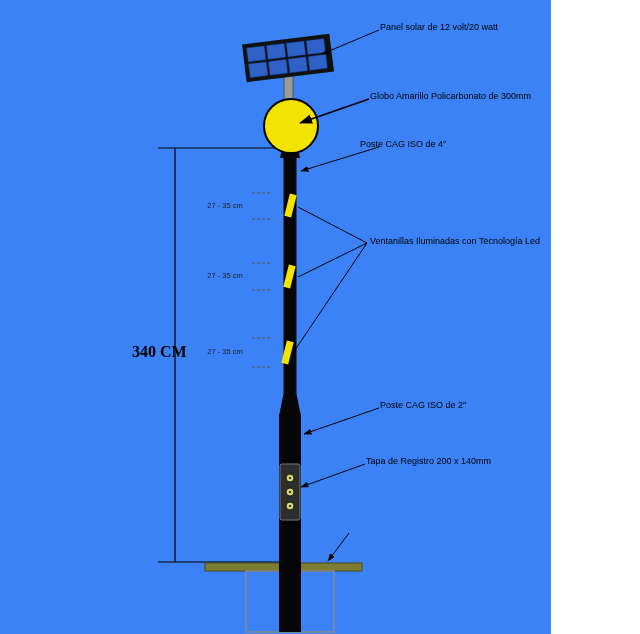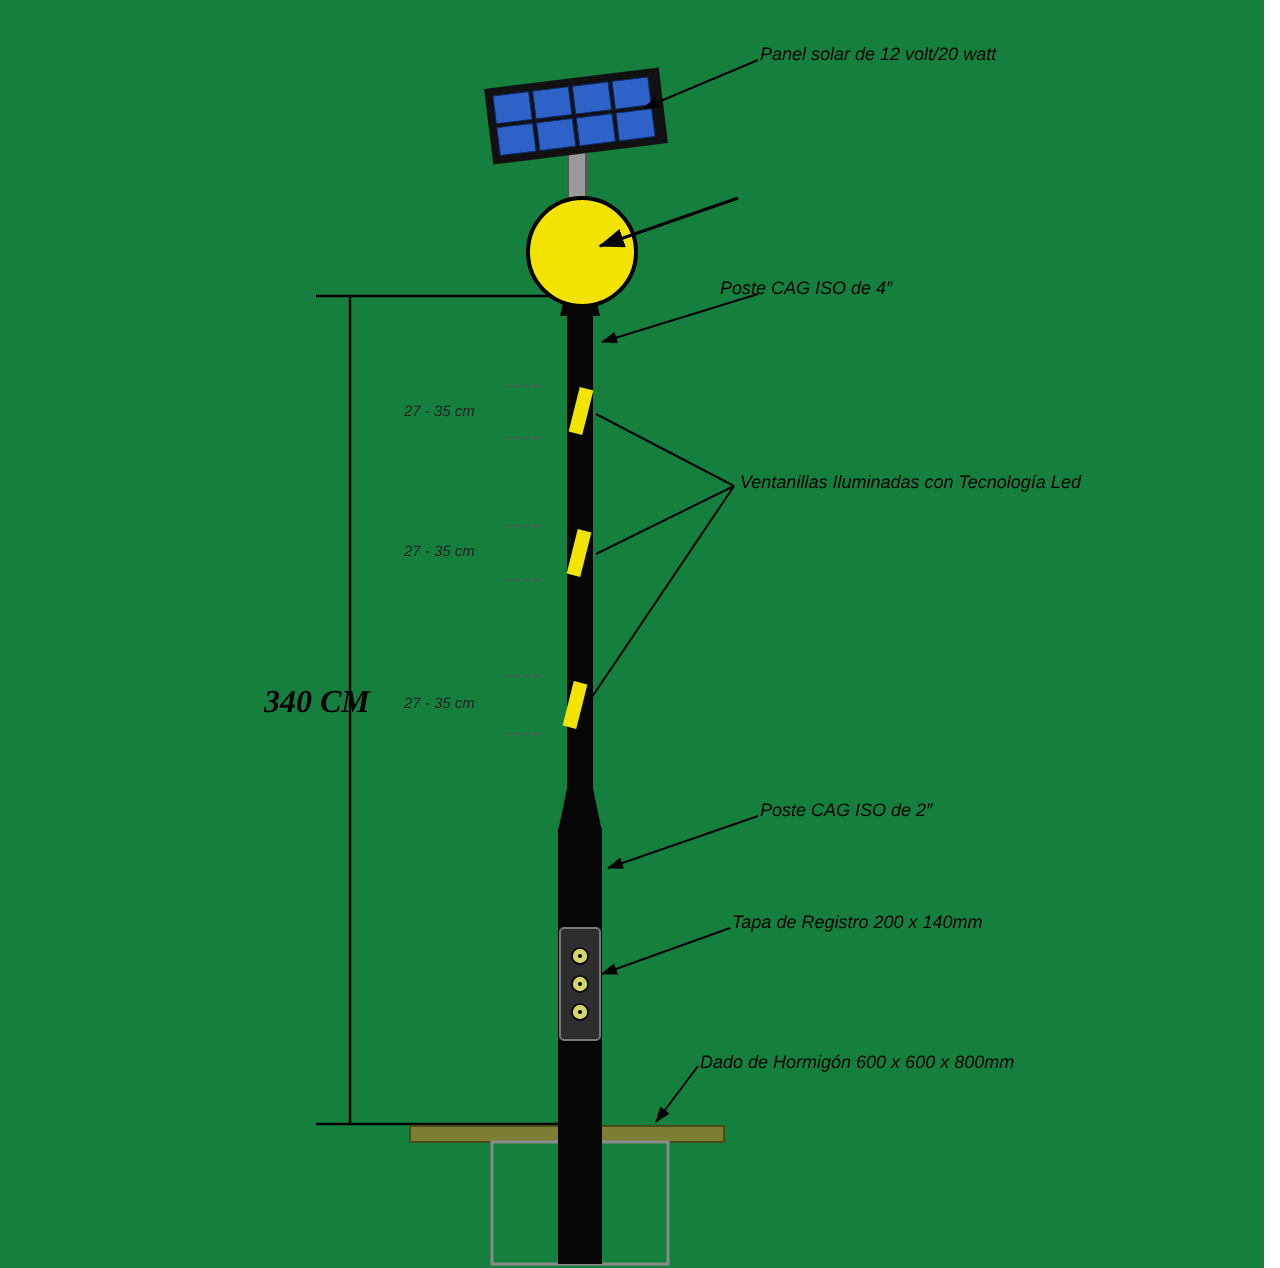--- a/index.html
+++ b/index.html
@@ -1,24 +1,23 @@
 <!DOCTYPE html>
 <html><head>
 <meta charset="utf-8">
 <style>
   * { margin: 0; padding: 0; box-sizing: border-box; }
   html, body { background: #ffffff; }
   .canvas {
     position: relative;
-    width: 632px;
+    width: 551px;
     height: 634px;
-    background: #15803d;
+    background: #3b82f6;
     font-family: "Liberation Sans", sans-serif;
     overflow: hidden;
-    font-style: italic;
   }
   svg.diagram {
     position: absolute;
     left: 0; top: 0;
     width: 640px; height: 634px;
   }
   .lbl {
     position: absolute;
     font-size: 9px;
     color: #000;
@@ -31,21 +30,21 @@
     font-weight: bold;
     font-size: 16px;
     color: #000;
     white-space: nowrap;
   }
   .lbl-spacing {
     position: absolute;
     font-size: 7.5px;
     color: #222;
     width: 46px;
-    text-align: left;
+    text-align: center;
     white-space: nowrap;
   }
 </style>
 </head>
 <body>
 
 <div class="canvas">
 
   <svg class="diagram" viewBox="0 0 640 634">
     <defs>
@@ -123,30 +122,30 @@
       <line x1="367" y1="243" x2="298" y2="277"></line>
       <line x1="367" y1="243" x2="295" y2="350"></line>
       <line x1="379" y1="408" x2="304" y2="434" marker-end="url(#arw)"></line>
       <line x1="365" y1="464" x2="301" y2="487" marker-end="url(#arw)"></line>
       <line x1="349" y1="533" x2="328" y2="561" marker-end="url(#arw)"></line>
     </g>
   </svg>
 
   <div class="lbl" style="left:380px; top:22px;">Panel solar de 12 volt/20 watt</div>
 
+  <div class="lbl" style="left:370px; top:91px;">Globo Amarillo Policarbonato de 300mm</div>
 
   <div class="lbl" style="left:360px; top:139px;">Poste CAG ISO de 4″</div>
 
   <div class="lbl" style="left:370px; top:236px;">Ventanillas Iluminadas con Tecnología Led</div>
 
   <div class="lbl" style="left:380px; top:400px;">Poste CAG ISO de 2″</div>
 
   <div class="lbl" style="left:366px; top:456px;">Tapa de Registro 200 x 140mm</div>
 
-  <div class="lbl" style="left:350px; top:526px;">Dado de Hormigón 600 x 600 x 800mm</div>
 
   <div class="lbl-dim" style="left:132px; top:343px;">340 CM</div>
 
   <div class="lbl-spacing" style="left:202px; top:201px;">27 - 35 cm</div>
 
   <div class="lbl-spacing" style="left:202px; top:271px;">27 - 35 cm</div>
 
   <div class="lbl-spacing" style="left:202px; top:347px;">27 - 35 cm</div>
 
 </div>

